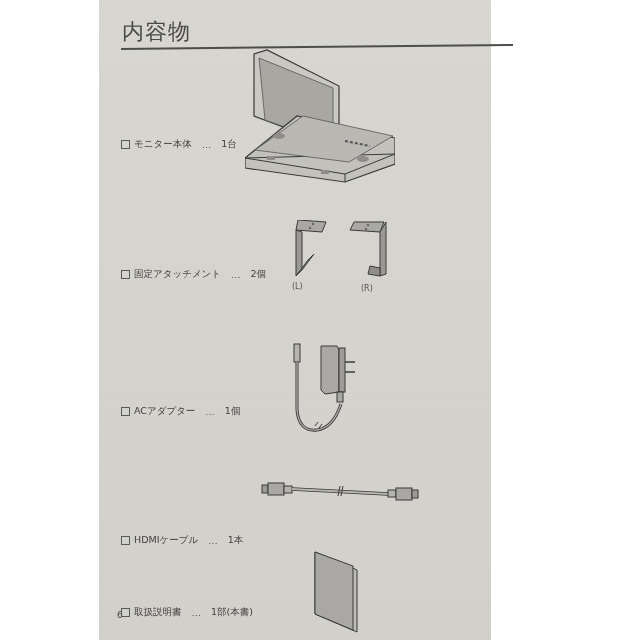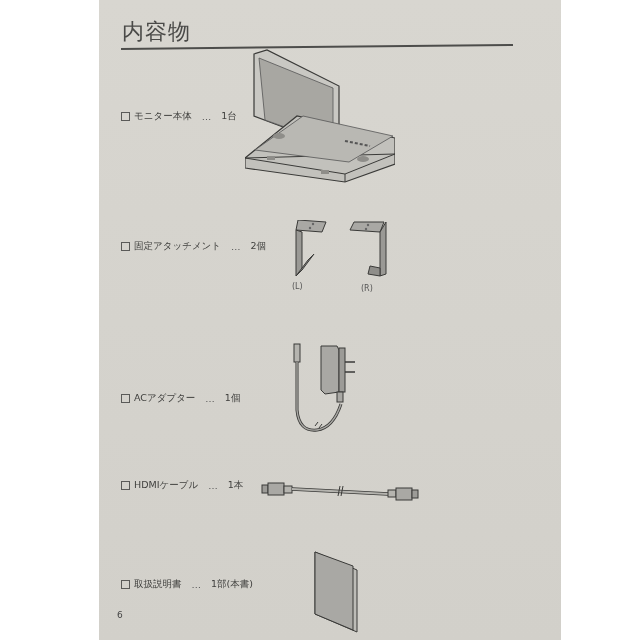--- a/index.html
+++ b/index.html
@@ -1,23 +1,23 @@
 <!DOCTYPE html>
 <html><head>
 <meta charset="utf-8">
 <style>
   html, body { margin:0; padding:0; }
   body { width:640px; height:640px; background:#ffffff; position:relative; overflow:hidden;
          font-family:"DejaVu Sans", "Liberation Sans", sans-serif; }
-  .page { position:absolute; left:99px; top:0; width:462px; height:640px;
+  .page { position:absolute; left:99px; top:0; width:392px; height:640px;
           background:linear-gradient(180deg,#d8d6d0 0%,#d5d3cd 50%,#d2d0ca 100%); }
   .title { position:absolute; left:23px; top:17px; font-size:22px; color:#4a4a48; letter-spacing:1px; font-weight:normal; }
   .rule { position:absolute; left:22px; top:48px; width:392px; height:2px; background:#4d4d4b;
           transform:rotate(-0.6deg); transform-origin:left center; }
-  .item { position:absolute; left:22px; font-size:9.5px; color:#3f3f3d; display:flex; align-items:center; white-space:nowrap; }
+  .item { position:absolute; left:22px; font-size:9.5px; color:#3f3f3d; display:flex; align-items:center; white-space:nowrap;margin-top:28px; }
   .chk { display:inline-block; width:7px; height:7px; border:1px solid #5a5a58; margin-right:4px; background:transparent; }
   .dots { margin:0 10px 0 10px; color:#555; }
   .pg { position:absolute; left:18px; top:610px; font-size:9px; color:#444; }
   .ill { position:absolute; }
   .cap { position:absolute; font-size:8px; color:#555; }
 </style>
 </head>
 <body>
 
 <div class="page">
@@ -62,39 +62,39 @@
 
     <polygon points="64,2 94,2 90,12 60,10" fill="#a9a8a4" stroke="#3a3a38" stroke-width="1"></polygon>
     <polygon points="90,12 96,2 96,54 90,56" fill="#9a9995" stroke="#3a3a38" stroke-width="1"></polygon>
     <polygon points="78,54 90,56 90,48 80,46" fill="#8f8e8a" stroke="#3a3a38" stroke-width="1"></polygon>
     <circle cx="78" cy="5" r="1.2" fill="#666"></circle>
       <circle cx="76" cy="9" r="1.2" fill="#666"></circle>
   </svg>
   <div class="cap" style="left:193px;top:282px">(L)</div>
   <div class="cap" style="left:262px;top:284px">(R)</div>
 
-  <div class="item" style="top:392px">
+  <div class="item" style="top:377px">
     <span class="chk"></span>
     <span>ACアダプター</span>
     <span class="dots">…</span>
     <span>1個</span>
   </div>
   <svg class="ill" style="left:190px;top:340px" width="80" height="100" viewBox="0 0 80 100">
     <rect x="5" y="4" width="6" height="18" fill="#b5b4af" stroke="#3a3a38" stroke-width="1"></rect>
     <path d="M8,22 L8,70 Q10,92 28,90 Q44,88 52,64" fill="none" stroke="#3a3a38" stroke-width="3"></path>
     <path d="M8,22 L8,70 Q10,92 28,90 Q44,88 52,64" fill="none" stroke="#a9a8a4" stroke-width="1.4"></path>
     <path d="M32,6 L48,6 L50,10 L50,52 L36,54 L32,50 Z" fill="#a9a8a4" stroke="#3a3a38" stroke-width="1"></path>
     <rect x="50" y="8" width="6" height="44" fill="#9c9b97" stroke="#3a3a38" stroke-width="1"></rect>
     <line x1="56" y1="22" x2="66" y2="22" stroke="#3a3a38" stroke-width="1.5"></line>
     <line x1="56" y1="32" x2="66" y2="32" stroke="#3a3a38" stroke-width="1.5"></line>
     <rect x="48" y="52" width="6" height="10" fill="#a9a8a4" stroke="#3a3a38" stroke-width="1"></rect>
     <path d="M26,86 l3,-4 M30,88 l3,-4" stroke="#3a3a38" stroke-width="1"></path>
   </svg>
 
-  <div class="item" style="top:479px">
+  <div class="item" style="top:506px">
     <span class="chk"></span>
     <span>HDMIケーブル</span>
     <span class="dots">…</span>
     <span>1本</span>
   </div>
   <svg class="ill" style="left:161px;top:480px" width="160" height="24" viewBox="0 0 160 24">
     <rect x="2" y="5" width="6" height="8" fill="#9c9b97" stroke="#3a3a38" stroke-width="1"></rect>
     <rect x="8" y="3" width="16" height="12" fill="#a9a8a4" stroke="#3a3a38" stroke-width="1"></rect>
     <rect x="24" y="6" width="8" height="7" fill="#b5b4af" stroke="#3a3a38" stroke-width="1"></rect>
     <line x1="32" y1="9" x2="128" y2="14" stroke="#3a3a38" stroke-width="3.5"></line>

